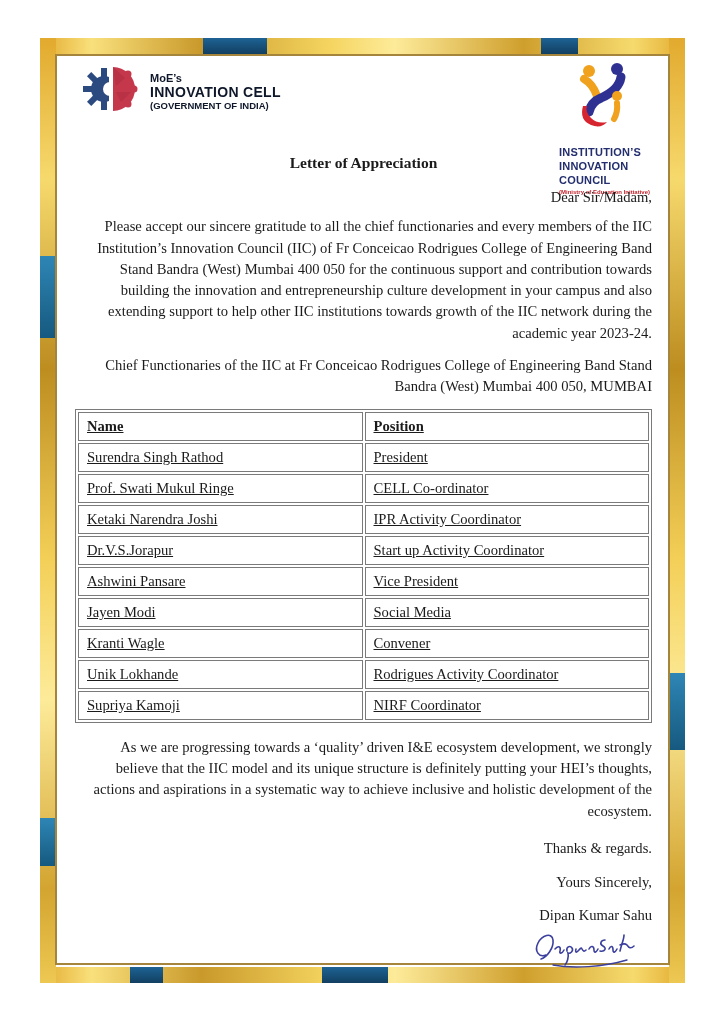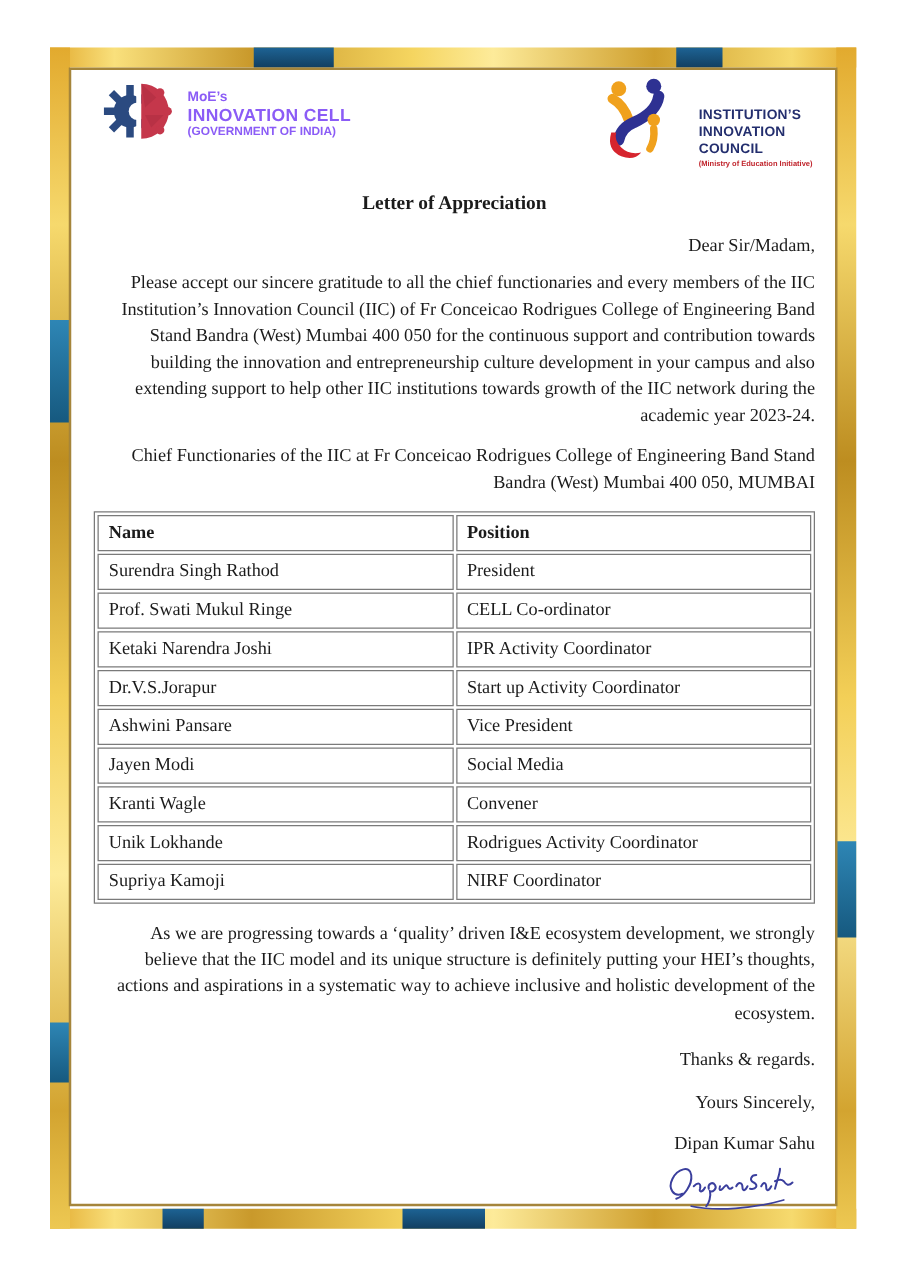--- a/index.html
+++ b/index.html
@@ -20,41 +20,41 @@
   .blueseg.h{background:linear-gradient(180deg,#1d6394,#123f61);height:16px;}
   .blueseg.v{width:16px;}
   .inner-line{position:absolute;left:55px;top:54px;width:615px;height:911px;
     border:2px solid #a5853b;box-sizing:border-box;}
 
   
   .content{position:absolute;left:75px;top:60px;width:577px;}
   .logos{display:flex;justify-content:space-between;align-items:flex-start;height:82px;padding-top:2px;
          font-family:"Liberation Sans",sans-serif;}
   .logo-left{display:flex;align-items:center;gap:9px;margin-left:8px;}
-  .ll-text{color:#8b5cf6;}
+  .ll-text{color:#0f172a;}
   .ll-l1{font-size:11px;font-weight:bold;}
   .ll-l2{font-size:14px;font-weight:bold;letter-spacing:.3px;}
   .ll-l3{font-size:9.5px;font-weight:bold;}
-  .logo-right{display:flex;align-items:flex-end;gap:22px;margin-right:2px;}
+  .logo-right{display:flex;align-items:center;gap:0;margin-right:2px;flex-direction:column;}
   .rl-text{color:#232e6e;padding-top:12px;}
   .rl-line{font-size:11px;font-weight:bold;line-height:1.25;letter-spacing:.2px;}
   .rl-sub{font-size:6px;font-weight:bold;color:#c0242c;margin-top:2px;}
 
   .title{margin-top:10px;text-align:center;font-weight:bold;font-size:15.5px;}
   .para{font-size:14.6px;line-height:21.3px;text-align:right;}
   .salutation{margin-top:15px;}
   .para1{margin-top:8px;}
   .para2{margin-top:11px;}
   .para3{margin-top:14px;}
   .closing{margin-top:16px;}
 
   table.ctable{margin-top:11px;width:100%;border-collapse:separate;border-spacing:2px;
     border:1px solid #7a7a7a;background:#fff;}
   .ctable th,.ctable td{border:1px solid #7a7a7a;font-size:14.6px;padding:3px 8px;height:21px;
-    text-align:left;font-weight:normal;vertical-align:middle;}
+    text-align:left;font-weight:normal;vertical-align:middle;text-decoration:underline;}
   .ctable th{font-weight:bold;}
 
   .sig-block{text-align:right;}
   .sincerely{margin-top:13px;}
   .signatory{margin-top:12px;}
   .signature-wrap{margin-top:1px;padding-right:6px;}
 </style>
 </head>
 <body>
 

